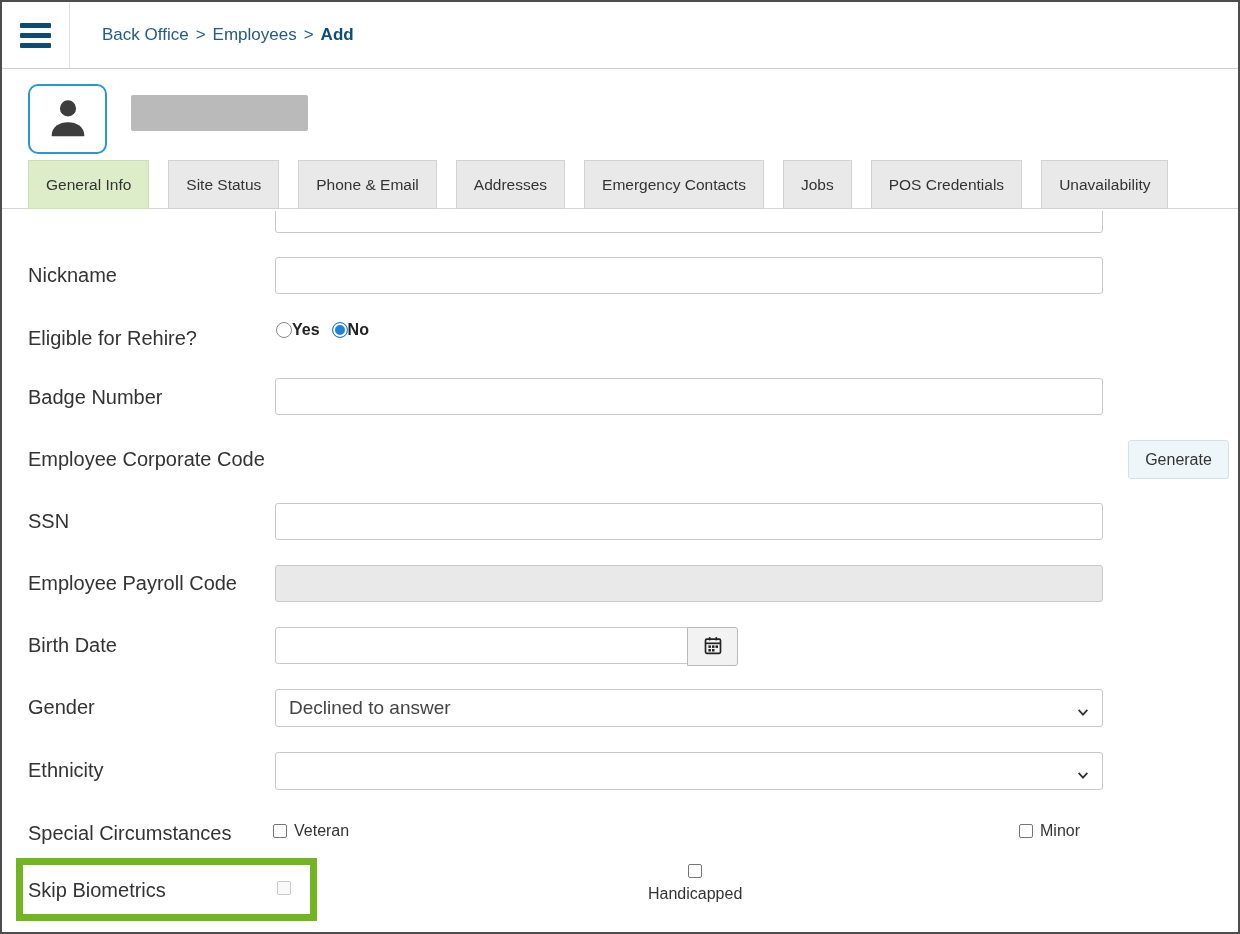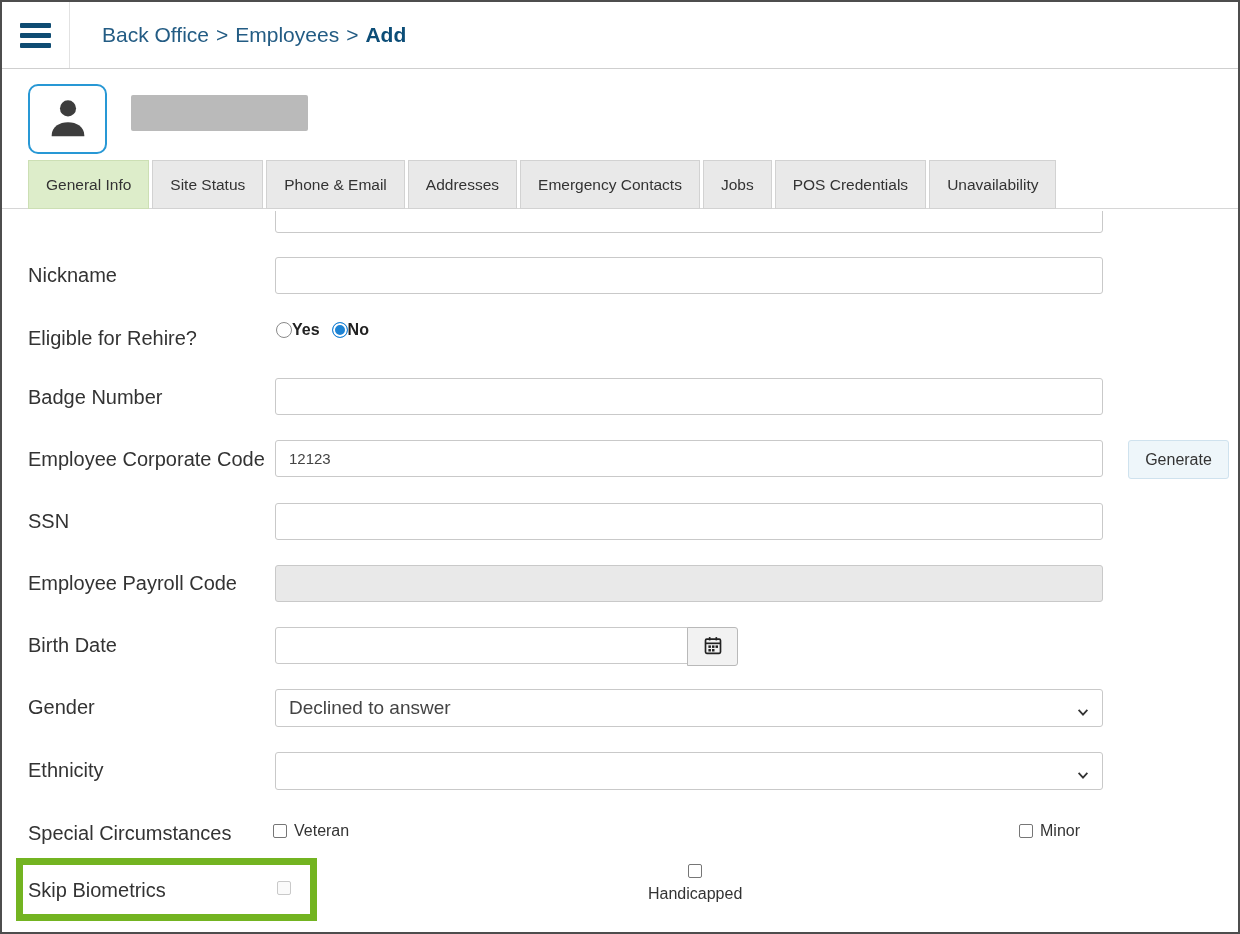--- a/index.html
+++ b/index.html
@@ -7,30 +7,30 @@
   .page {
     position:relative; width:1240px; height:934px;
     border:2px solid #4d4d4d; background:#fff; overflow:hidden;
     font-family:"Liberation Sans", sans-serif; color:#333;
   }
   
   .topbar { position:absolute; left:0; top:0; right:0; height:67px; background:#fff; border-bottom:1px solid #cfcfcf; }
   .hamburger { position:absolute; left:0; top:0; width:68px; height:66px; border-right:1px solid #e2e2e2;
     display:flex; flex-direction:column; justify-content:center; align-items:center; gap:5px; cursor:pointer; }
   .hamburger span { display:block; width:31px; height:5px; border-radius:1px; background:#0e4b72; }
-  .breadcrumb { position:absolute; left:100px; top:0; height:66px; display:flex; align-items:center; font-size:21px; color:#235c84; }
+  .breadcrumb { position:absolute; left:100px; top:0; height:66px; display:flex; align-items:center; font-size:17px; color:#235c84; }
   .breadcrumb .sep { margin:0 7px; color:#235c84; }
   .breadcrumb .current { font-weight:bold; color:#0c4d77; }
   
   .avatar { position:absolute; left:26px; top:82px; width:79px; height:70px; border:2px solid #2898d5; border-radius:10px;
     background:#fff; display:flex; align-items:center; justify-content:center; }
   .redacted { position:absolute; left:129px; top:93px; width:177px; height:36px; background:#b4b4b4; opacity:.92; border-radius:2px; }
   
   .tabline { position:absolute; left:0; top:206px; width:100%; height:1px; background:#d6d6d6; }
-  .tabs { position:absolute; left:26px; top:158px; height:54px; display:flex; gap:3px; }
+  .tabs { position:absolute; left:26px; top:158px; height:54px; display:flex; gap:19px; }
   .tab { height:49px; padding:0 17px; display:flex; align-items:center; font-size:15.5px; color:#333;
     background:#e9e9e9; border:1px solid #d2d2d2; cursor:pointer; white-space:nowrap; }
   .tab.active { background:#ddedca; border-color:#ccdfb4; }
   
   .flabel { position:absolute; left:26px; font-size:20px; color:#333; line-height:20px; }
   .tinput { position:absolute; left:273px; width:828px; height:37px; border:1px solid #c9c9c9; border-radius:3px;
     background:#fff; font:15px "Liberation Sans", sans-serif; color:#444; padding:0 13px; outline:none; }
   .tinput:disabled, .tinput.disabled { background:#e9e9e9; color:#777; }
   .clip { position:absolute; left:273px; top:209px; width:828px; height:23px; overflow:hidden; }
   .clip .partial { position:absolute; left:0; top:-16px; width:828px; height:38px; border:1px solid #c9c9c9; border-radius:3px; background:#fff; }
@@ -105,21 +105,20 @@
     <span class="radio"></span>
     <span class="radio-label">Yes</span>
     <span class="radio checked"></span>
     <span class="radio-label">No</span>
   </div>
 
   <div class="flabel" style="top:385px;">Badge Number</div>
   <input type="text" class="tinput" style="top: 376px;" value="">
 
   <div class="flabel" style="top:447px;">Employee Corporate Code</div>
-  <input type="text" class="tinput" style="top: 438px;" value="12123">
   <button class="btn-generate" style="top:438px;">Generate</button>
 
   <div class="flabel" style="top:509px;">SSN</div>
   <input type="text" class="tinput" style="top: 501px;" value="">
 
   <div class="flabel" style="top:571px;">Employee Payroll Code</div>
   <input type="text" class="tinput disabled" style="top: 563px;" disabled="" value="">
 
   <div class="flabel" style="top:633px;">Birth Date</div>
   <input type="text" class="tinput" style="top: 625px; width: 413px; border-radius: 3px 0px 0px 3px;" value="">

